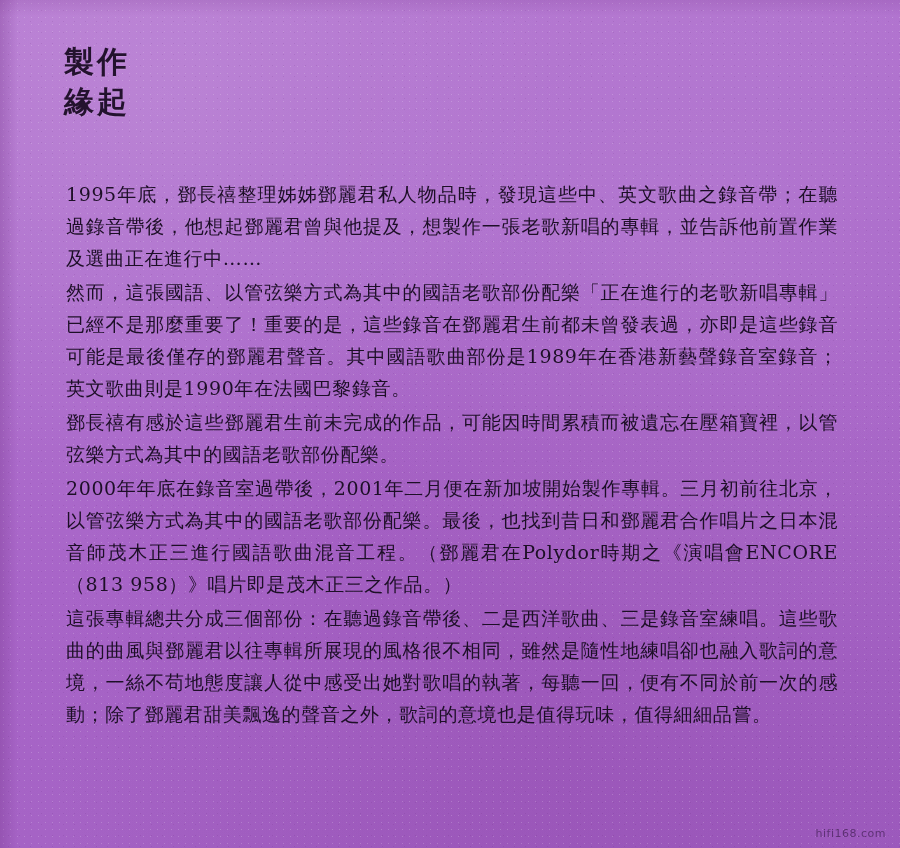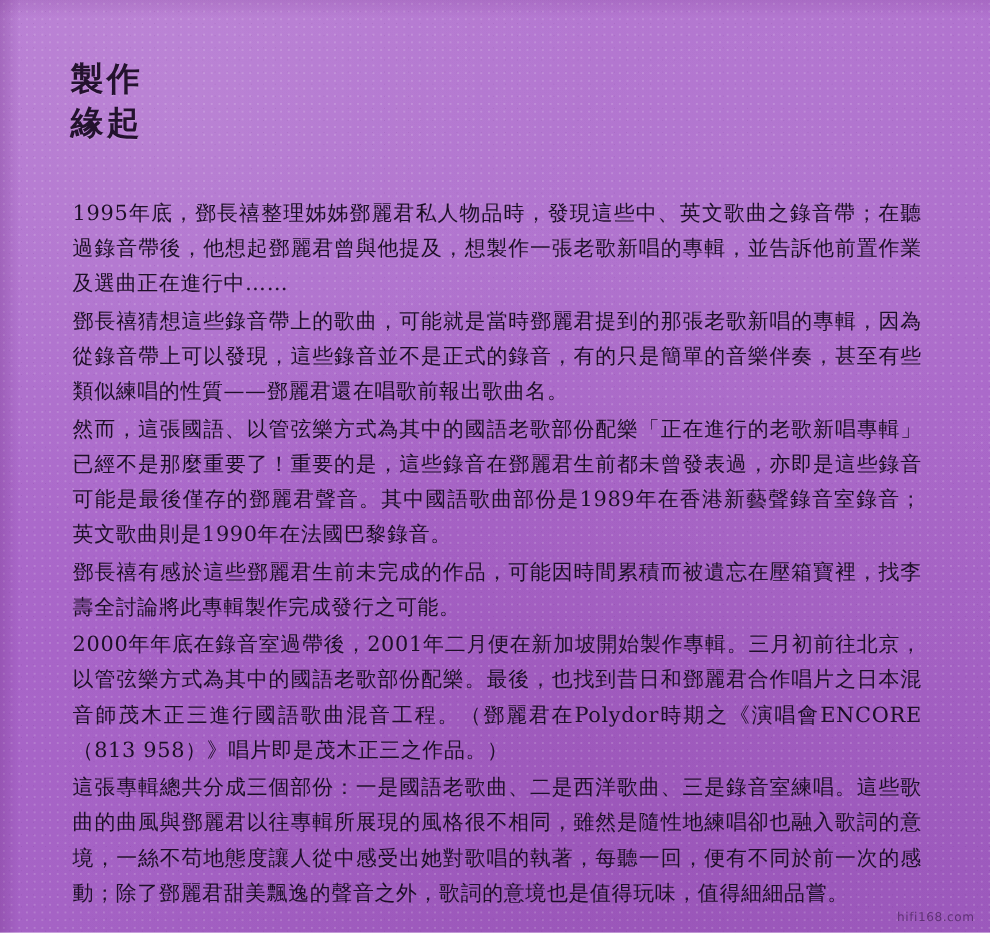--- a/index.html
+++ b/index.html
@@ -49,23 +49,23 @@
     position: absolute;
     left: 0; right: 0; top: 0;
     height: 16px;
     background: linear-gradient(180deg, rgba(120,55,140,0.18), rgba(120,55,140,0));
     pointer-events: none;
   }
 
   .heading {
     position: absolute;
     left: 64px;
-    top: 56px;
+    top: 42px;
     color: #23122e;
-    font-family: Liberation Mono, monospace;
+    font-family: Liberation Sans, sans-serif;
     font-weight: 700;
     font-size: 30px;
     line-height: 1.33;
     letter-spacing: 3px;
     text-shadow: 0 1px 0 rgba(255,255,255,0.12);
   }
   .heading div { white-space: nowrap; }
 
   .article {
     position: absolute;
@@ -103,21 +103,20 @@
   <div id="edge-left"></div>
   <div id="edge-top"></div>
 
   <div class="heading">
     <div>製作</div>
     <div>緣起</div>
   </div>
 
   <div class="article">
     <p class="para">1995年底，鄧長禧整理姊姊鄧麗君私人物品時，發現這些中、英文歌曲之錄音帶；在聽過錄音帶後，他想起鄧麗君曾與他提及，想製作一張老歌新唱的專輯，並告訴他前置作業及選曲正在進行中……</p>
-    <p class="para">鄧長禧猜想這些錄音帶上的歌曲，可能就是當時鄧麗君提到的那張老歌新唱的專輯，因為從錄音帶上可以發現，這些錄音並不是正式的錄音，有的只是簡單的音樂伴奏，甚至有些類似練唱的性質——鄧麗君還在唱歌前報出歌曲名。</p>
     <p class="para">然而，這張國語、以管弦樂方式為其中的國語老歌部份配樂「正在進行的老歌新唱專輯」已經不是那麼重要了！重要的是，這些錄音在鄧麗君生前都未曾發表過，亦即是這些錄音可能是最後僅存的鄧麗君聲音。其中國語歌曲部份是1989年在香港新藝聲錄音室錄音；英文歌曲則是1990年在法國巴黎錄音。</p>
-    <p class="para">鄧長禧有感於這些鄧麗君生前未完成的作品，可能因時間累積而被遺忘在壓箱寶裡，找李壽全討論將此專輯製作完成發行之可能。</p>
+    <p class="para">鄧長禧有感於這些鄧麗君生前未完成的作品，可能因時間累積而被遺忘在壓箱寶裡，以管弦樂方式為其中的國語老歌部份配樂。</p>
     <p class="para">2000年年底在錄音室過帶後，2001年二月便在新加坡開始製作專輯。三月初前往北京，以管弦樂方式為其中的國語老歌部份配樂。最後，也找到昔日和鄧麗君合作唱片之日本混音師茂木正三進行國語歌曲混音工程。（鄧麗君在Polydor時期之《演唱會ENCORE（813 958）》唱片即是茂木正三之作品。）</p>
-    <p class="para">這張專輯總共分成三個部份：一是國語老歌曲、二是西洋歌曲、三是錄音室練唱。這些歌曲的曲風與鄧麗君以往專輯所展現的風格很不相同，雖然是隨性地練唱卻也融入歌詞的意境，一絲不苟地態度讓人從中感受出她對歌唱的執著，每聽一回，便有不同於前一次的感動；除了鄧麗君甜美飄逸的聲音之外，歌詞的意境也是值得玩味，值得細細品嘗。</p>
+    <p class="para">這張專輯總共分成三個部份：在聽過錄音帶後、二是西洋歌曲、三是錄音室練唱。這些歌曲的曲風與鄧麗君以往專輯所展現的風格很不相同，雖然是隨性地練唱卻也融入歌詞的意境，一絲不苟地態度讓人從中感受出她對歌唱的執著，每聽一回，便有不同於前一次的感動；除了鄧麗君甜美飄逸的聲音之外，歌詞的意境也是值得玩味，值得細細品嘗。</p>
   </div>
 
   <div class="watermark">hifi168.com</div>
 </div>
 
 </body></html>

